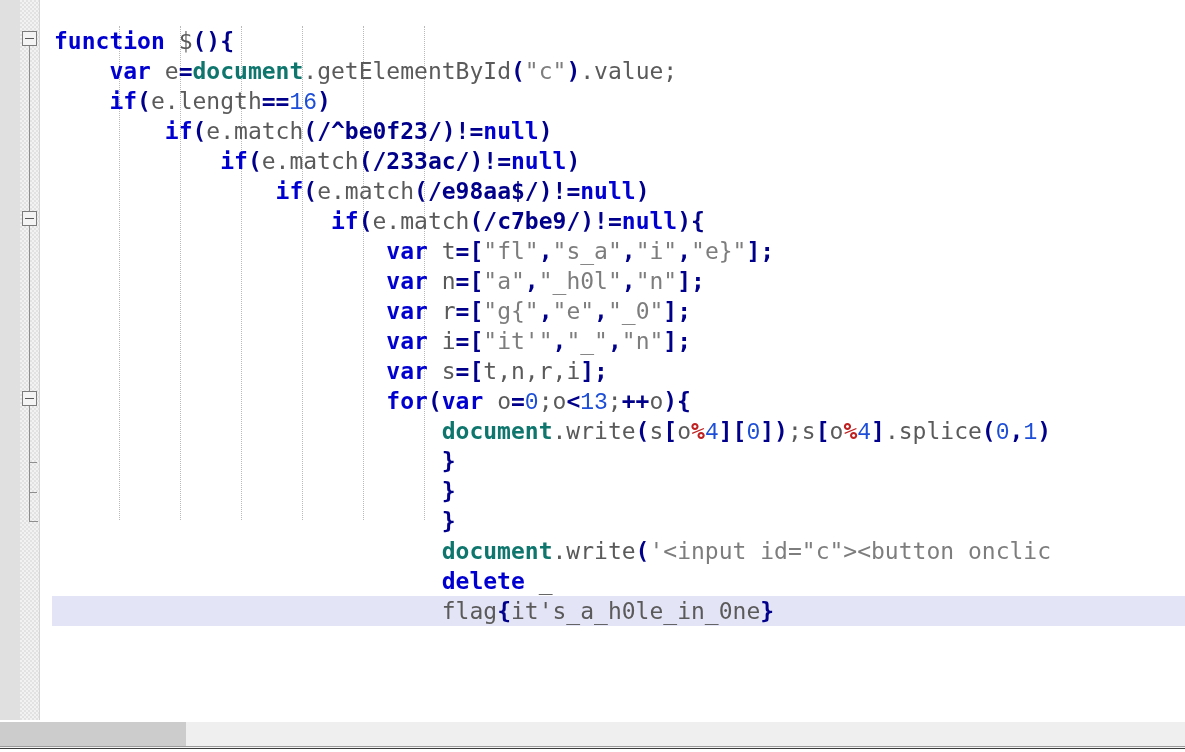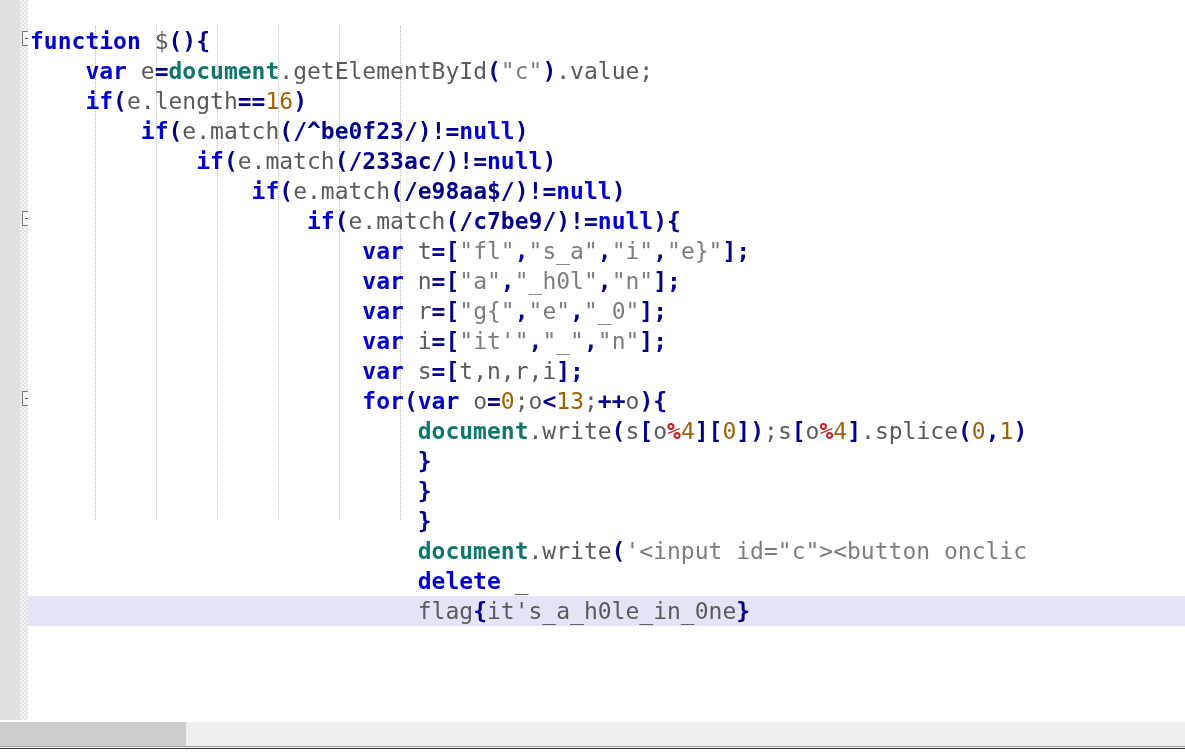--- a/index.html
+++ b/index.html
@@ -42,21 +42,21 @@
     content:"";position:absolute;left:2px;top:6px;width:9px;height:1px;background:#5a5a5a;
   }
   .fold-tick{
     position:absolute;left:29px;width:8px;height:1px;background:#8e8e8e;
   }
   .fold-end{
     position:absolute;left:29px;width:9px;height:1px;background:#8e8e8e;
   }
   
   .code-surface{
-    position:absolute;left:28px;top:0;right:0;height:720px;
+    position:absolute;left:52px;top:0;right:0;height:720px;
     overflow:hidden;background:#ffffff;
   }
   .indent-guide{
     position:absolute;top:26px;width:0;height:494px;
     border-left:1px dotted #b9b9b9;
   }
   .cur-line{
     position:absolute;left:0;right:0;height:30px;background:#e4e4f7;
   }
   .code-lines{
@@ -64,21 +64,21 @@
     font-family:"DejaVu Sans Mono","Liberation Mono",monospace;
     font-size:23px;
     line-height:30px;
     white-space:pre;
     color:#4f4f4f;
   }
   .ln{height:30px;white-space:pre;}
   .kw{color:#0000d0;font-weight:bold;}
   .pn{color:#00008b;font-weight:bold;}
   .gl{color:#0f766e;font-weight:bold;}
-  .num{color:#a16207;}
+  .num{color:#1d4ed8;font-family:Liberation Mono, monospace;}
   .str{color:#7d7d7d;}
   .op{color:#c02020;font-weight:bold;}
   .pl{color:#5a5a5a;}
   
   .hscroll-track{
     position:absolute;left:0;top:721px;width:1185px;height:25px;
     background:#efefef;border-top:1px solid #ffffff;
   }
   .hscroll-thumb{
     position:absolute;left:0;top:722px;width:186px;height:24px;

